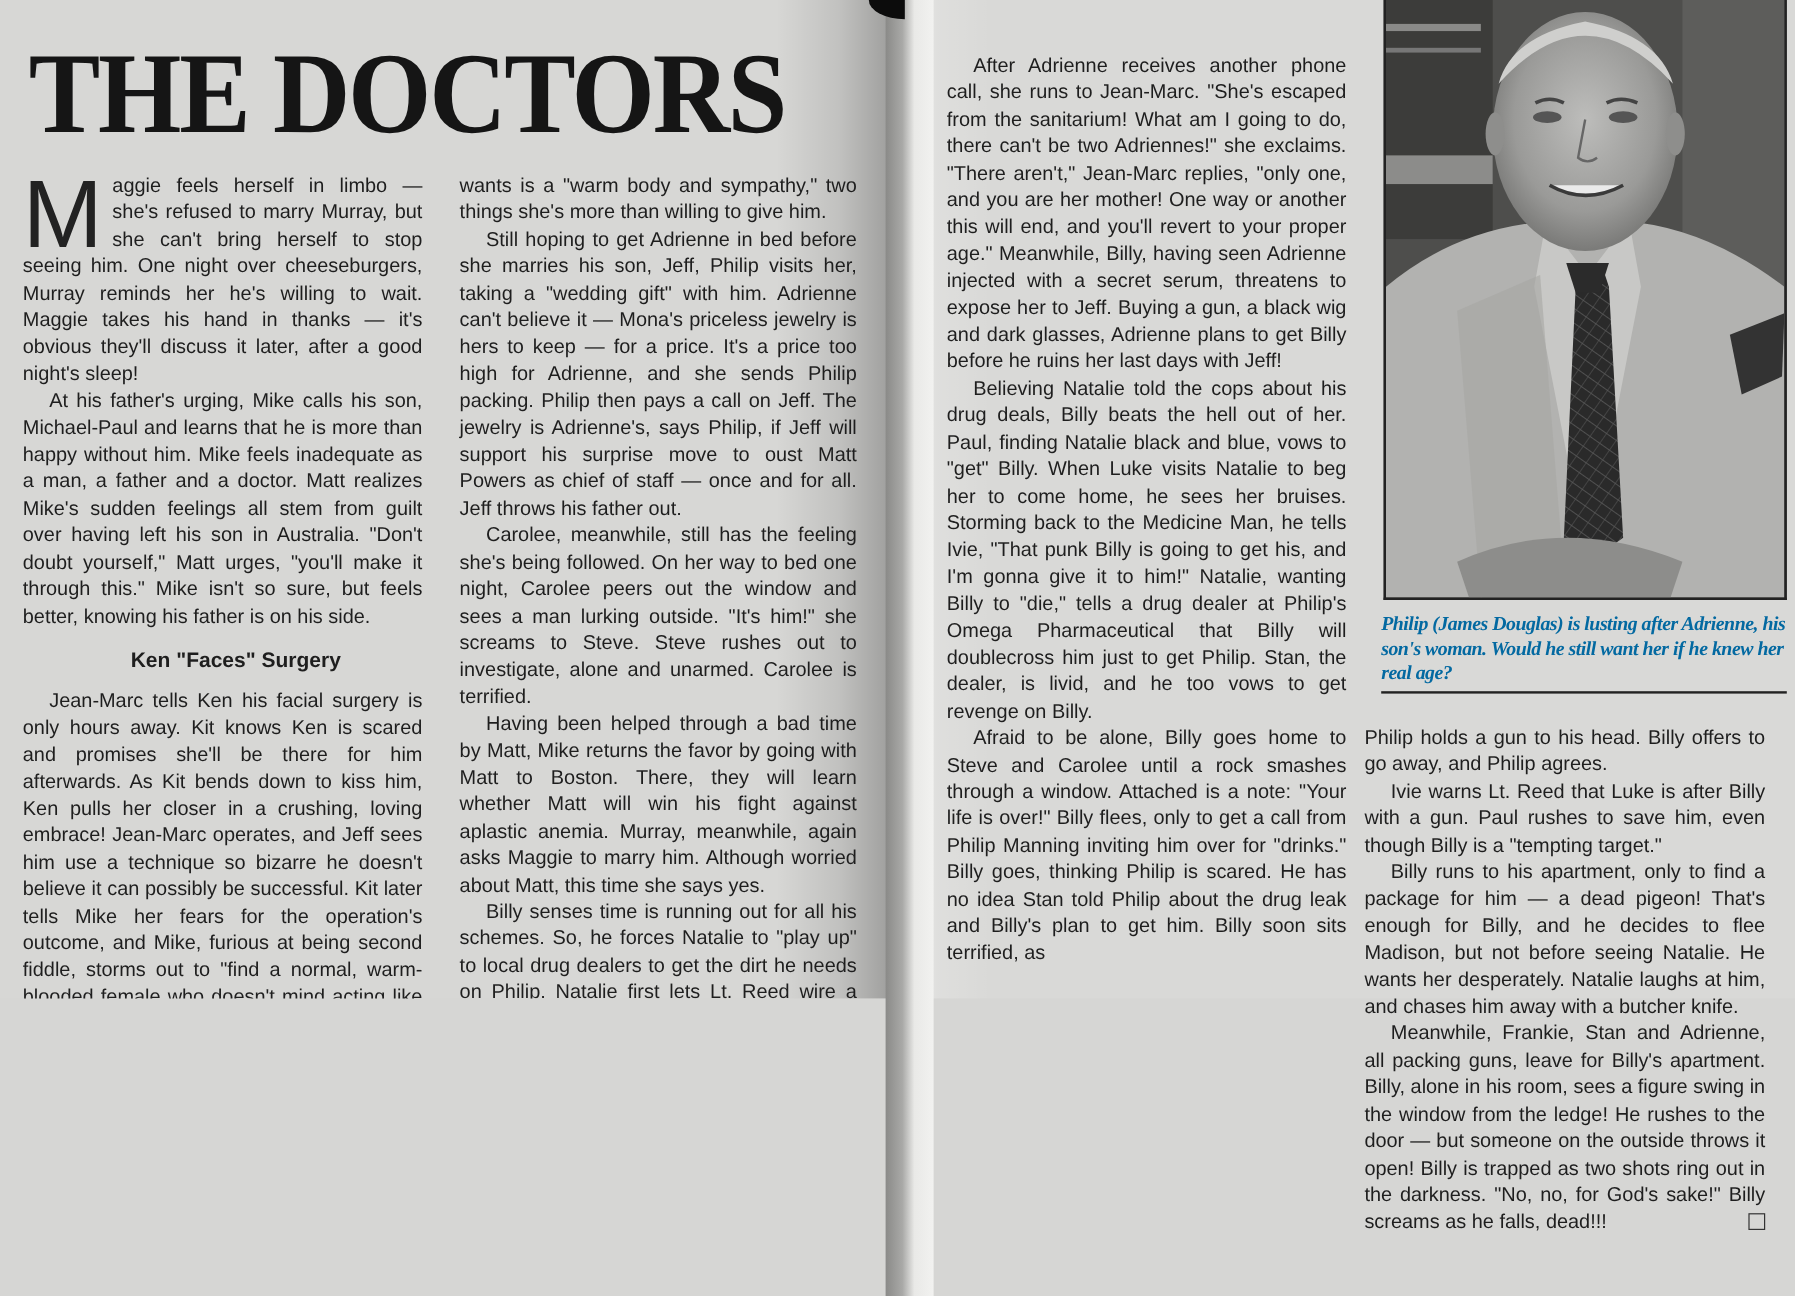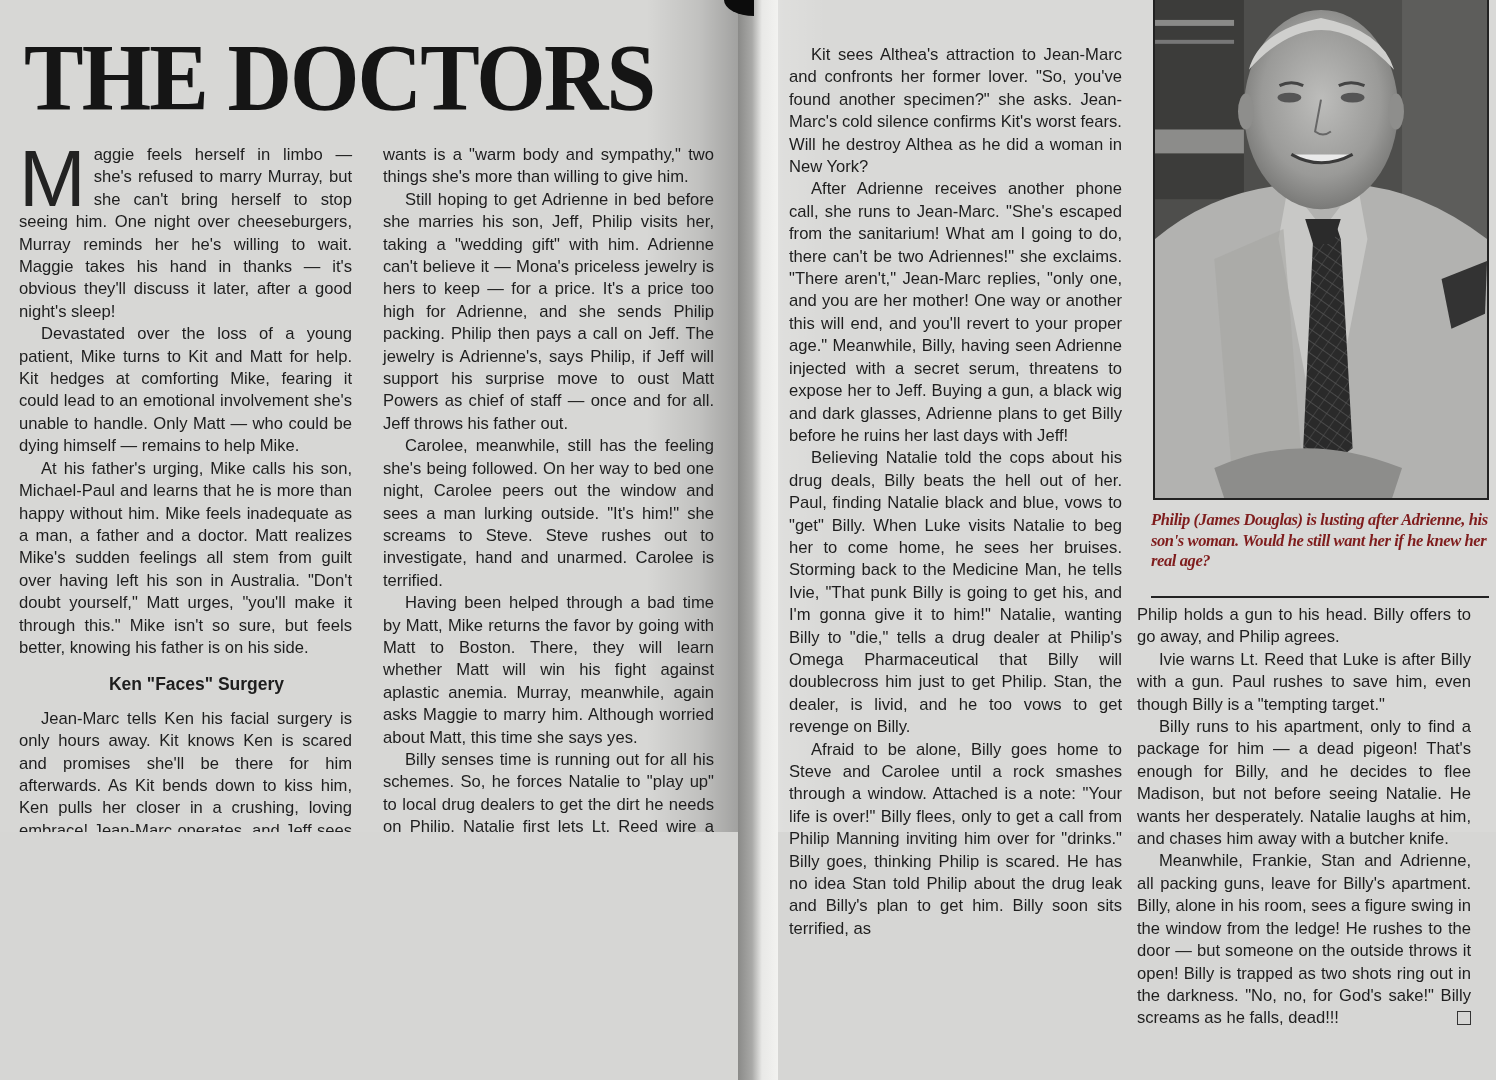--- a/index.html
+++ b/index.html
@@ -70,57 +70,55 @@
       position: absolute; left: 1153px; top: 0; width: 336px; height: 500px;
       border: 2px solid #222; border-top: none; overflow: hidden;
       background: #5a5a58;
     }
     .photo-frame svg { display: block; width: 100%; height: 100%; }
 
     .caption {
       position: absolute; left: 1151px; top: 510px; width: 338px;
       font-family: "Liberation Serif", "DejaVu Serif", serif;
       font-style: italic; font-weight: bold;
-      font-size: 16.5px; line-height: 20.5px; color: #7f1d1d;
+      font-size: 16.5px; line-height: 20.5px; color: #0369a1;
       letter-spacing: -0.4px;
-      padding-bottom: 24px; border-bottom: 2.5px solid #222;
+      padding-bottom: 4px; border-bottom: 2.5px solid #222;
     }
   </style>
 </head>
 <body>
 
 <div class="page page-left">
   <h1 class="title">THE DOCTORS</h1>
 
   <div class="col col1">
     <p class="noindent"><span class="dropcap">M</span><span>aggie feels herself in limbo — she's refused to marry Murray, but she can't bring herself to stop seeing him. One night over cheeseburgers, Murray reminds her he's willing to wait. Maggie takes his hand in thanks — it's obvious they'll discuss it later, after a good night's sleep!</span></p>
-    <p>Devastated over the loss of a young patient, Mike turns to Kit and Matt for help. Kit hedges at comforting Mike, fearing it could lead to an emotional involvement she's unable to handle. Only Matt — who could be dying himself — remains to help Mike.</p>
     <p>At his father's urging, Mike calls his son, Michael-Paul and learns that he is more than happy without him. Mike feels inadequate as a man, a father and a doctor. Matt realizes Mike's sudden feelings all stem from guilt over having left his son in Australia. "Don't doubt yourself," Matt urges, "you'll make it through this." Mike isn't so sure, but feels better, knowing his father is on his side.</p>
     <p class="subhead">Ken "Faces" Surgery</p>
     <p>Jean-Marc tells Ken his facial surgery is only hours away. Kit knows Ken is scared and promises she'll be there for him afterwards. As Kit bends down to kiss him, Ken pulls her closer in a crushing, loving embrace! Jean-Marc operates, and Jeff sees him use a technique so bizarre he doesn't believe it can possibly be successful. Kit later tells Mike her fears for the operation's outcome, and Mike, furious at being second fiddle, storms out to "find a normal, warm-blooded female who doesn't mind acting like one!" A "frustrated" Mike soon tells Hollis all he</p>
   </div>
 
   <div class="col col2">
     <p class="noindent">wants is a "warm body and sympathy," two things she's more than willing to give him.</p>
     <p>Still hoping to get Adrienne in bed before she marries his son, Jeff, Philip visits her, taking a "wedding gift" with him. Adrienne can't believe it — Mona's priceless jewelry is hers to keep — for a price. It's a price too high for Adrienne, and she sends Philip packing. Philip then pays a call on Jeff. The jewelry is Adrienne's, says Philip, if Jeff will support his surprise move to oust Matt Powers as chief of staff — once and for all. Jeff throws his father out.</p>
-    <p>Carolee, meanwhile, still has the feeling she's being followed. On her way to bed one night, Carolee peers out the window and sees a man lurking outside. "It's him!" she screams to Steve. Steve rushes out to investigate, hand and unarmed. Carolee is terrified.</p>
+    <p>Carolee, meanwhile, still has the feeling she's being followed. On her way to bed one night, Carolee peers out the window and sees a man lurking outside. "It's him!" she screams to Steve. Steve rushes out to investigate, alone and unarmed. Carolee is terrified.</p>
     <p>Having been helped through a bad time by Matt, Mike returns the favor by going with Matt to Boston. There, they will learn whether Matt will win his fight against aplastic anemia. Murray, meanwhile, again asks Maggie to marry him. Although worried about Matt, this time she says yes.</p>
     <p>Billy senses time is running out for all his schemes. So, he forces Natalie to "play up" to local drug dealers to get the dirt he needs on Philip. Natalie first lets Lt. Reed wire a transmitter to her. He hopes the information he gets will bust the Madison drug connection — and Billy Aldrich!</p>
     <p>Having eluded their search, Steve and Carolee lay a trap for "the shadow" in the park. The mysterious man takes the bait only to reveal himself as Mona's other</p>
   </div>
 </div>
 
 <div class="page page-right">
 </div>
 
 <div class="spine"></div>
 <div class="corner-fold"></div>
 
 <div class="col col3">
-  <p>Kit sees Althea's attraction to Jean-Marc and confronts her former lover. "So, you've found another specimen?" she asks. Jean-Marc's cold silence confirms Kit's worst fears. Will he destroy Althea as he did a woman in New York?</p>
   <p>After Adrienne receives another phone call, she runs to Jean-Marc. "She's escaped from the sanitarium! What am I going to do, there can't be two Adriennes!" she exclaims. "There aren't," Jean-Marc replies, "only one, and you are her mother! One way or another this will end, and you'll revert to your proper age." Meanwhile, Billy, having seen Adrienne injected with a secret serum, threatens to expose her to Jeff. Buying a gun, a black wig and dark glasses, Adrienne plans to get Billy before he ruins her last days with Jeff!</p>
   <p>Believing Natalie told the cops about his drug deals, Billy beats the hell out of her. Paul, finding Natalie black and blue, vows to "get" Billy. When Luke visits Natalie to beg her to come home, he sees her bruises. Storming back to the Medicine Man, he tells Ivie, "That punk Billy is going to get his, and I'm gonna give it to him!" Natalie, wanting Billy to "die," tells a drug dealer at Philip's Omega Pharmaceutical that Billy will doublecross him just to get Philip. Stan, the dealer, is livid, and he too vows to get revenge on Billy.</p>
   <p>Afraid to be alone, Billy goes home to Steve and Carolee until a rock smashes through a window. Attached is a note: "Your life is over!" Billy flees, only to get a call from Philip Manning inviting him over for "drinks." Billy goes, thinking Philip is scared. He has no idea Stan told Philip about the drug leak and Billy's plan to get him. Billy soon sits terrified, as</p>
 </div>
 
 <div class="photo-frame">
   <svg viewBox="0 0 336 500" preserveAspectRatio="none">
     <defs>
       <radialGradient id="face" cx="50%" cy="45%" r="55%">
         <stop offset="0%" stop-color="#bdbdbb"></stop>

